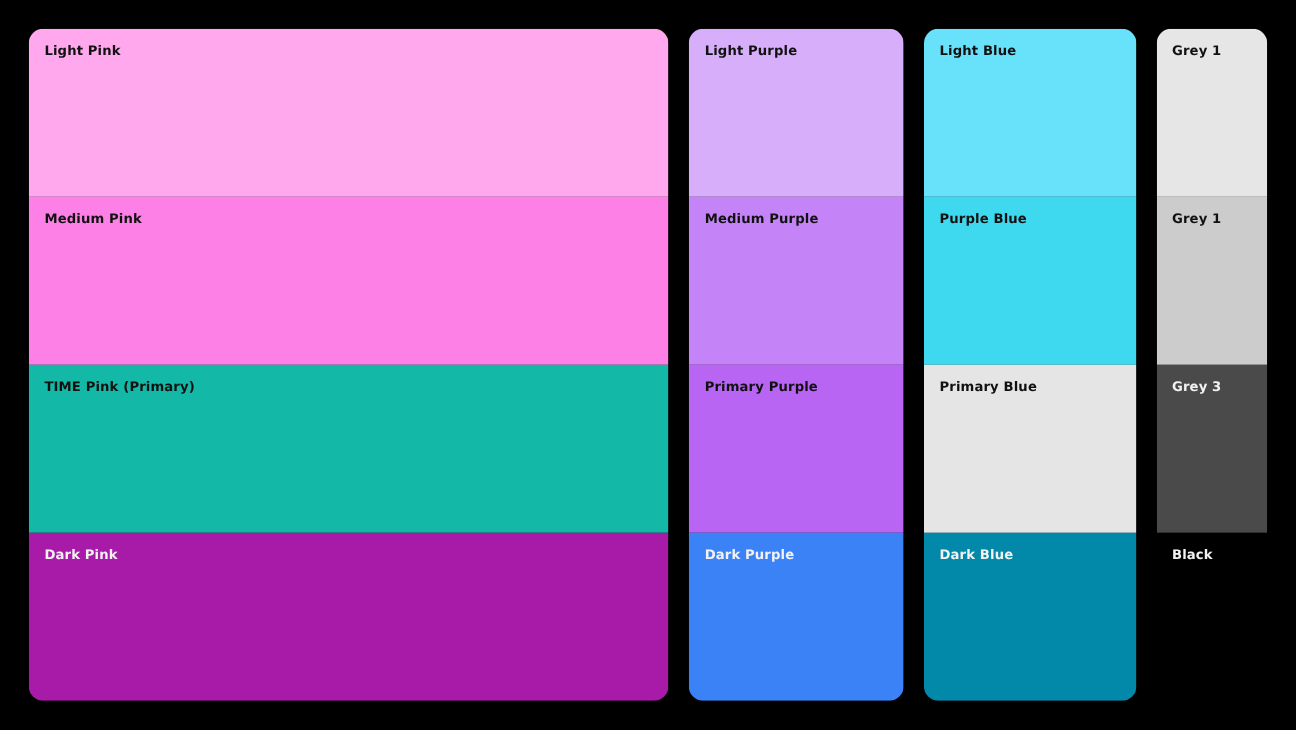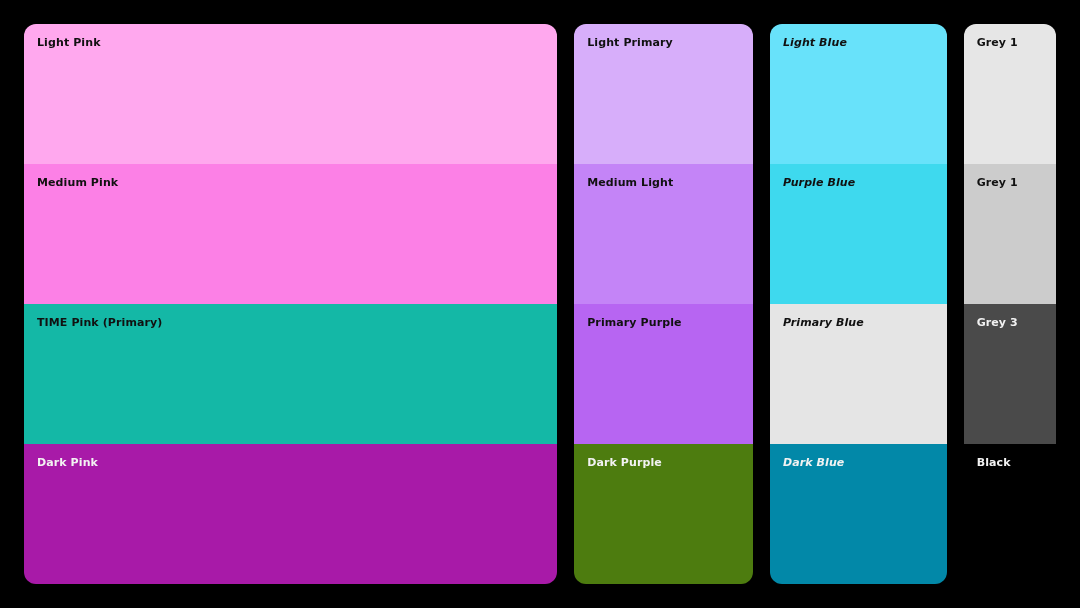--- a/index.html
+++ b/index.html
@@ -22,21 +22,21 @@
   }
   .palette-column {
     display:flex;
     flex-direction:column;
     border-radius:12px;
     overflow:hidden;
     align-self:flex-start;
   }
   .col-pink    { width:537px; }
   .col-purple  { width:180px; }
-  .col-blue    { width:178px;font-style:italic; }
+  .col-blue    { width:178px; }
   .col-grey    { width:93px;  }
 
   .swatch {
     height:140px;
     position:relative;
     display:block;
     width:100%;
   }
   .swatch-label {
     position:absolute;
@@ -64,29 +64,29 @@
       </div>
       <div class="swatch" style="background: #14b8a6;">
         <span class="swatch-label label-dark">TIME Pink (Primary)</span>
       </div>
       <div class="swatch" style="background: rgb(168, 26, 168);">
         <span class="swatch-label label-light">Dark Pink</span>
       </div>
     </div>
     <div class="palette-column col-purple" style="border-radius: 12px;">
       <div class="swatch" style="background: rgb(215, 174, 250);">
-        <span class="swatch-label label-dark">Light Primary</span>
+        <span class="swatch-label label-dark">Light Purple</span>
       </div>
       <div class="swatch" style="background: rgb(196, 132, 247);">
-        <span class="swatch-label label-dark">Medium Light</span>
+        <span class="swatch-label label-dark">Medium Purple</span>
       </div>
       <div class="swatch" style="background: rgb(183, 101, 242);">
         <span class="swatch-label label-dark">Primary Purple</span>
       </div>
-      <div class="swatch" style="background: #4d7c0f; padding-left: 20px;">
+      <div class="swatch" style="background: #3b82f6; padding-left: 20px;">
         <span class="swatch-label label-light">Dark Purple</span>
       </div>
     </div>
     <div class="palette-column col-blue" style="border-radius: 12px;">
       <div class="swatch" style="background: rgb(104, 226, 250);">
         <span class="swatch-label label-dark">Light Blue</span>
       </div>
       <div class="swatch" style="background: rgb(62, 217, 238);">
         <span class="swatch-label label-dark">Purple Blue</span>
       </div>

